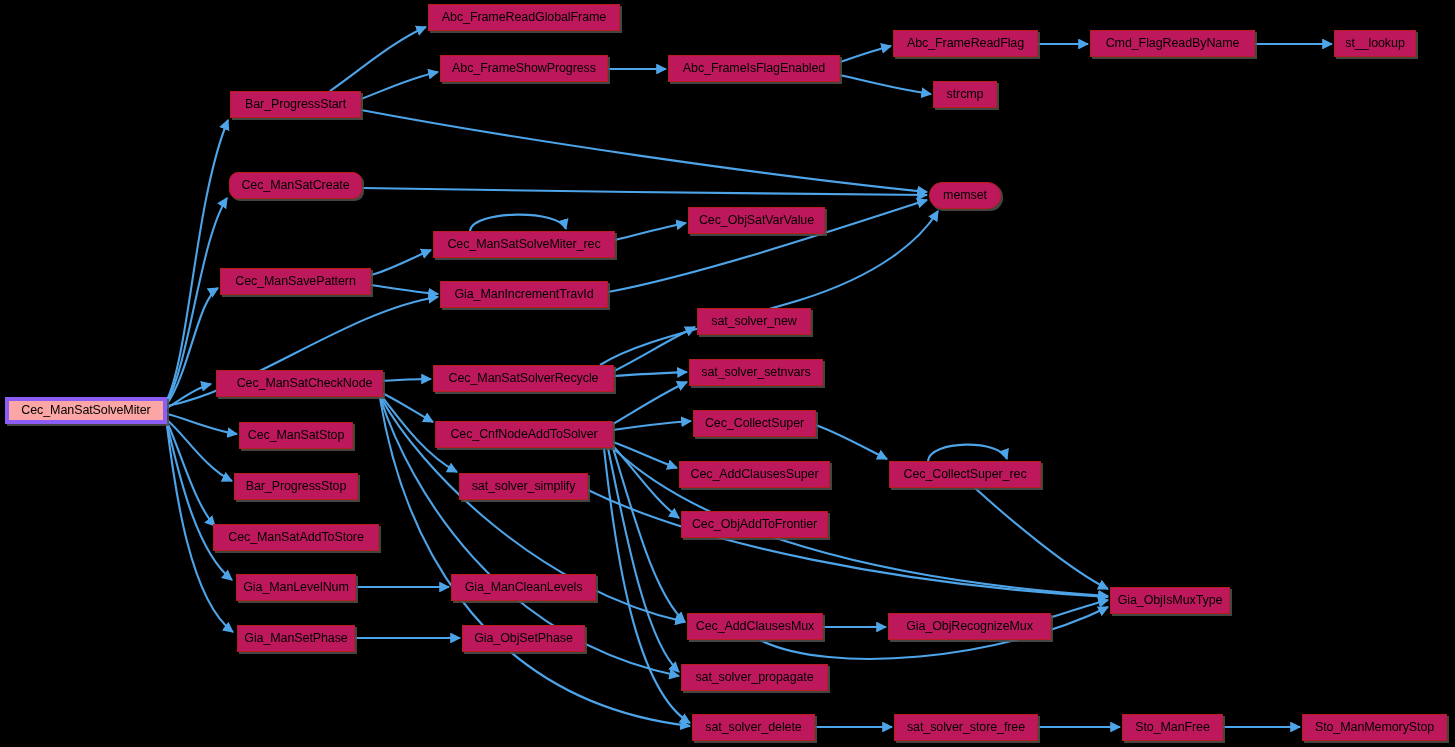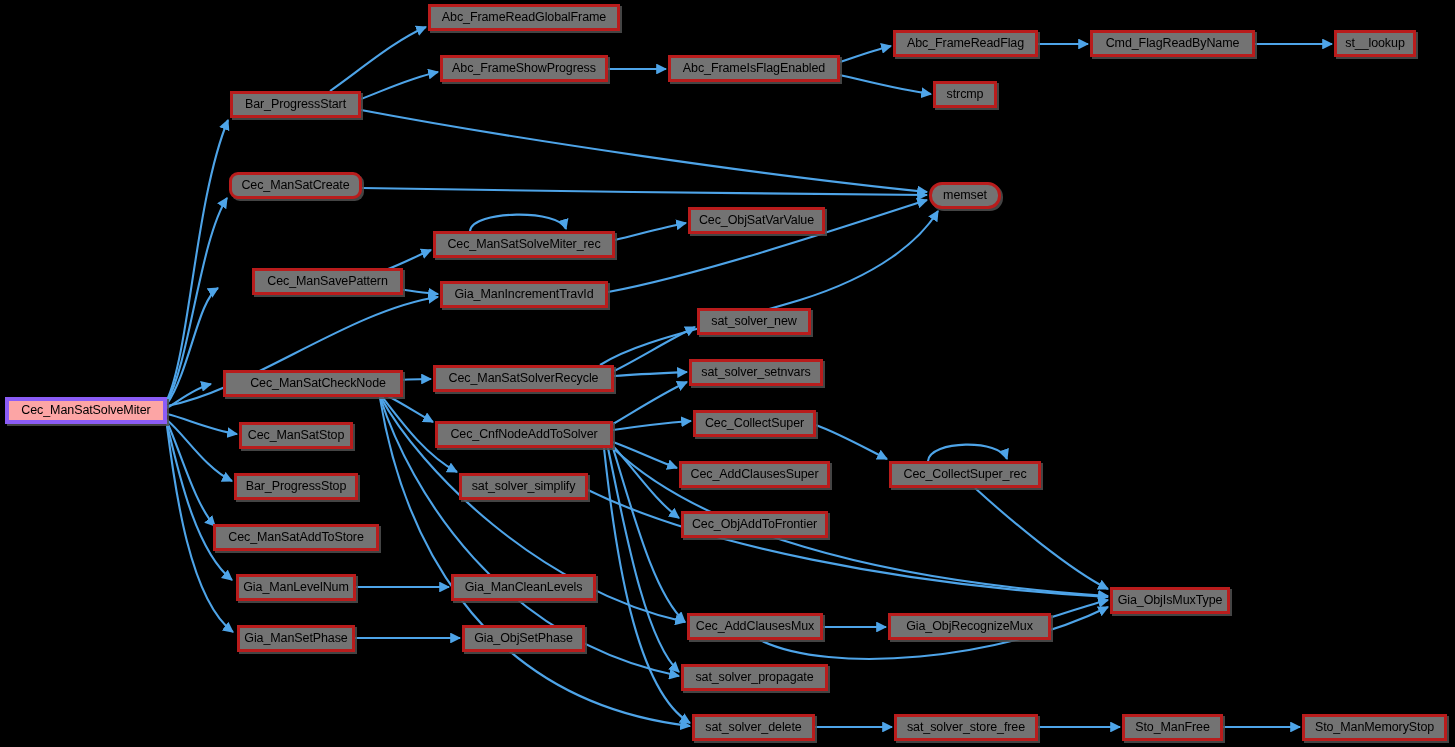--- a/index.html
+++ b/index.html
@@ -8,22 +8,22 @@
     position:relative;
     width:1455px;height:747px;
     background:#000;
     font-family:"Liberation Sans", sans-serif;
     overflow:hidden;
   }
   svg#edges{position:absolute;left:0;top:0;width:1455px;height:747px;pointer-events:none;}
   .node{
     position:absolute;
     box-sizing:border-box;
-    background:#737373;
-    border:3px solid #b91c1c;
+    background:#be185d;
+    border:1px solid #b91c1c;
     box-shadow:2px 2px 0 rgba(80,80,80,0.85);
     display:flex;align-items:center;justify-content:center;
     font-size:12.5px;
     color:#000;
     line-height:1;
     white-space:nowrap;
     letter-spacing:-0.1px;
   }
   .node.current{
     background:#fca5a5;
@@ -129,33 +129,33 @@
       </div>
       <div class="node" style="left: 229px; top: 172px; width: 133px; height: 27px; border-radius: 9px;">
         <span>Cec_ManSatCreate</span>
       </div>
       <div class="node" style="left: 433px; top: 231px; width: 182px; height: 27px;">
         <span>Cec_ManSatSolveMiter_rec</span>
       </div>
       <div class="node" style="left: 688px; top: 207px; width: 137px; height: 27px;">
         <span>Cec_ObjSatVarValue</span>
       </div>
-      <div class="node" style="left: 220px; top: 268px; width: 151px; height: 27px; margin-left: 32px;">
+      <div class="node" style="left: 220px; top: 268px; width: 151px; height: 27px;">
         <span>Cec_ManSavePattern</span>
       </div>
       <div class="node" style="left: 440px; top: 281px; width: 168px; height: 27px;">
         <span>Gia_ManIncrementTravId</span>
       </div>
       <div class="node" style="left: 697px; top: 308px; width: 114px; height: 27px;">
         <span>sat_solver_new</span>
       </div>
       <div class="node" style="left: 689px; top: 359px; width: 134px; height: 27px;">
         <span>sat_solver_setnvars</span>
       </div>
-      <div class="node" style="left: 223px; top: 370px; width: 180px; height: 27px; padding-left: 10px;">
+      <div class="node" style="left: 216px; top: 370px; width: 167px; height: 27px; padding-left: 10px;">
         <span>Cec_ManSatCheckNode</span>
       </div>
       <div class="node" style="left: 433px; top: 365px; width: 181px; height: 27px;">
         <span>Cec_ManSatSolverRecycle</span>
       </div>
       <div class="node" style="left: 693px; top: 410px; width: 123px; height: 27px;">
         <span>Cec_CollectSuper</span>
       </div>
       <div class="node" style="left: 239px; top: 422px; width: 114px; height: 27px;">
         <span>Cec_ManSatStop</span>

